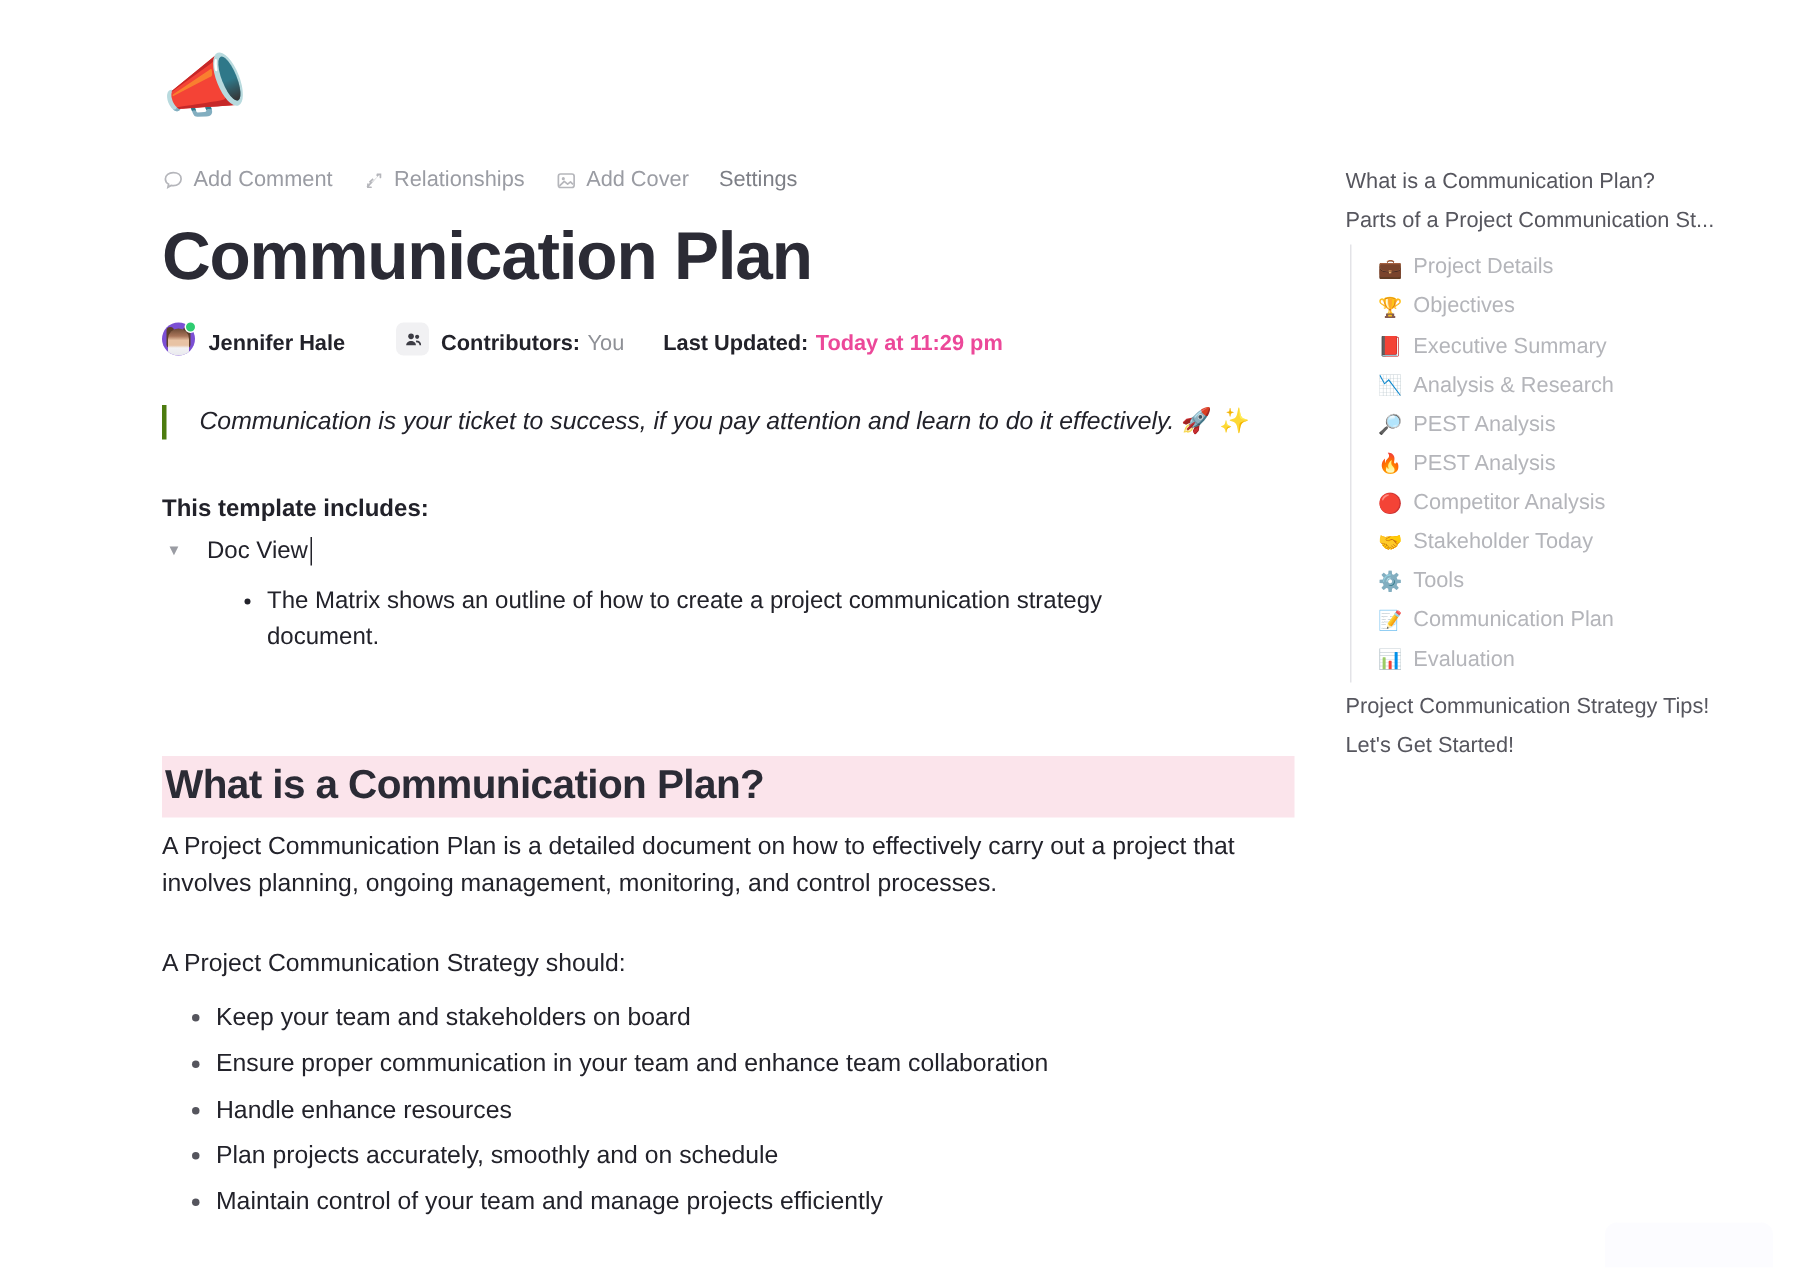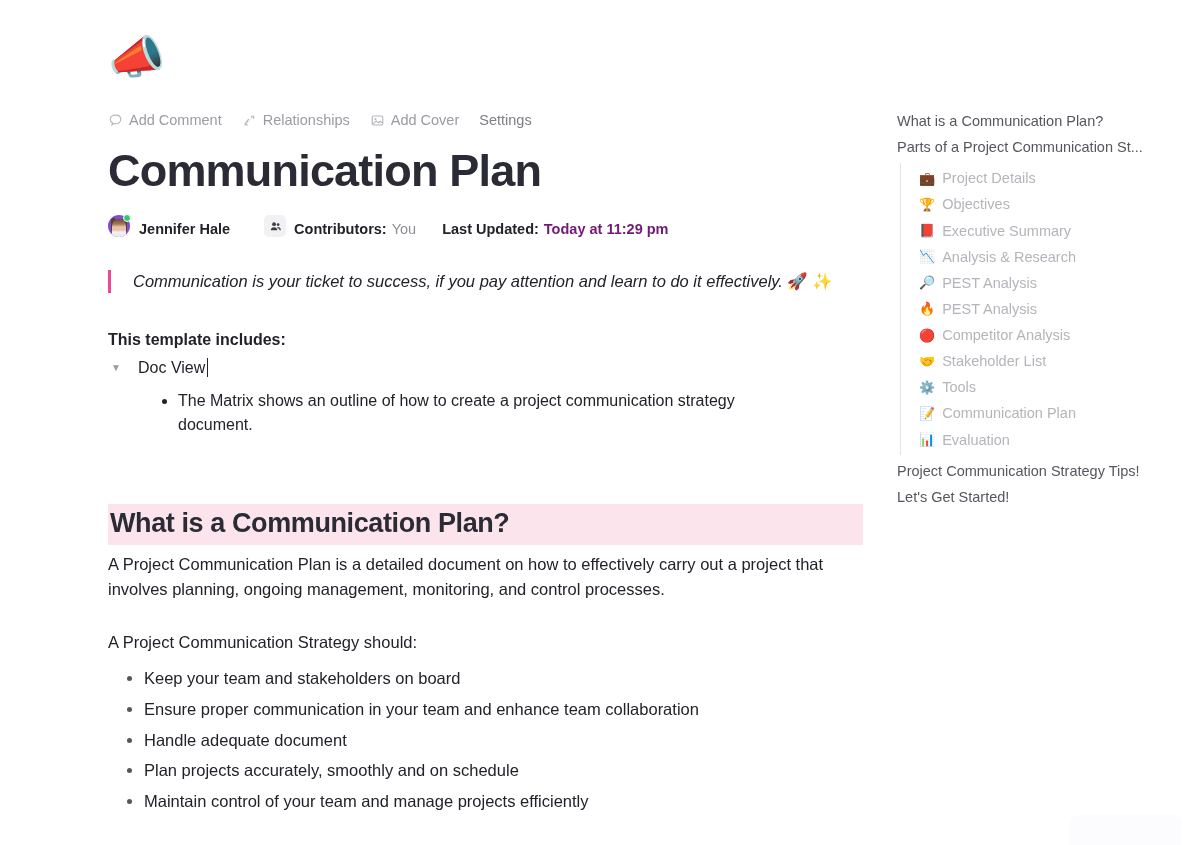--- a/index.html
+++ b/index.html
@@ -128,27 +128,27 @@
     background: #f1f1f3;
     display: flex;
     align-items: center;
     justify-content: center;
     margin-right: 8px;
     flex: none;
   }
   .meta-label { color: #22222a; font-weight: bold; white-space: nowrap; }
   .meta-value { color: #8e9096; margin-left: 5px; white-space: nowrap; }
   .meta-gap { width: 26px; flex: none; }
-  .meta-value.dark { color: #701a75; font-weight: bold; }
+  .meta-value.dark { color: #ec4899; font-weight: bold; }
 
   
   .quote {
     margin-top: 33px;
     padding-left: 22px;
-    border-left: 3px solid #ec4899;
+    border-left: 3px solid #4d7c0f;
     font-style: italic;
     font-size: 16.5px;
     color: #22222a;
     line-height: 1.35;
   }
   .quote .emo { font-style: normal; }
 
   
   .tmpl-head {
     margin-top: 38px;
@@ -364,21 +364,21 @@
       <li>The Matrix shows an outline of how to create a project communication strategy document.</li>
     </ul>
 
     <h2 class="h-pink">What is a Communication Plan?</h2>
     <p class="body-p">A Project Communication Plan is a detailed document on how to effectively carry out a project that involves planning, ongoing management, monitoring, and control processes.</p>
     <p class="body-p spaced">A Project Communication Strategy should:</p>
 
     <ul class="main-bullets">
       <li>Keep your team and stakeholders on board</li>
       <li>Ensure proper communication in your team and enhance team collaboration</li>
-      <li>Handle adequate document</li>
+      <li>Handle enhance resources</li>
       <li>Plan projects accurately, smoothly and on schedule</li>
       <li>Maintain control of your team and manage projects efficiently</li>
     </ul>
 
   </div>
 
   <nav class="toc">
     <a class="toc-top">What is a Communication Plan?</a>
     <a class="toc-top">Parts of a Project Communication St...</a>
 
@@ -406,21 +406,21 @@
       <a class="toc-sub">
         <span class="emo">🔥</span>
         <span>PEST Analysis</span>
       </a>
       <a class="toc-sub">
         <span class="emo">🔴</span>
         <span>Competitor Analysis</span>
       </a>
       <a class="toc-sub">
         <span class="emo">🤝</span>
-        <span>Stakeholder List</span>
+        <span>Stakeholder Today</span>
       </a>
       <a class="toc-sub">
         <span class="emo">⚙️</span>
         <span>Tools</span>
       </a>
       <a class="toc-sub">
         <span class="emo">📝</span>
         <span>Communication Plan</span>
       </a>
       <a class="toc-sub">

